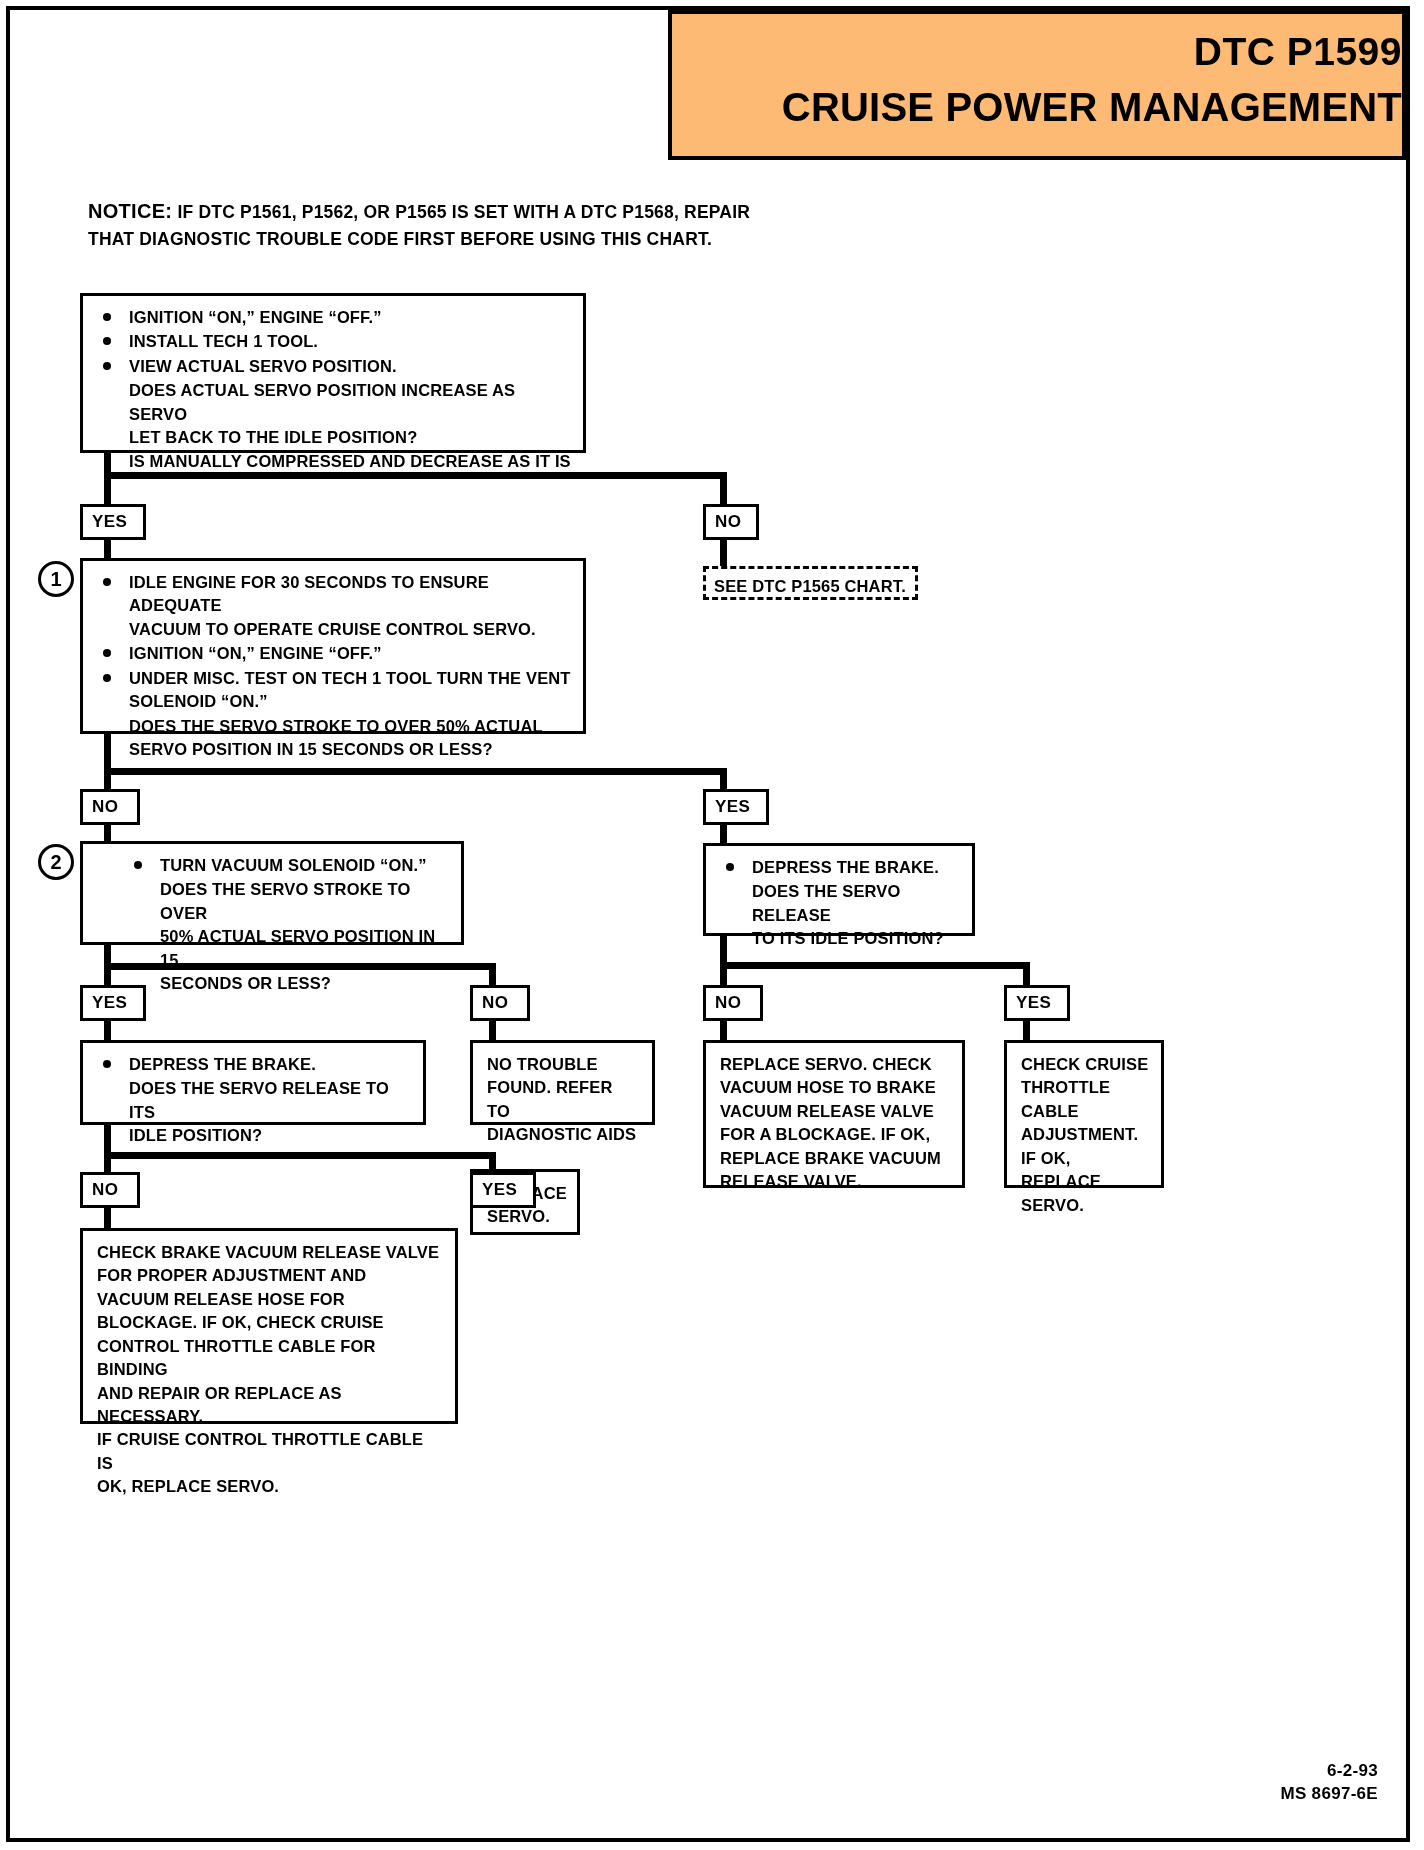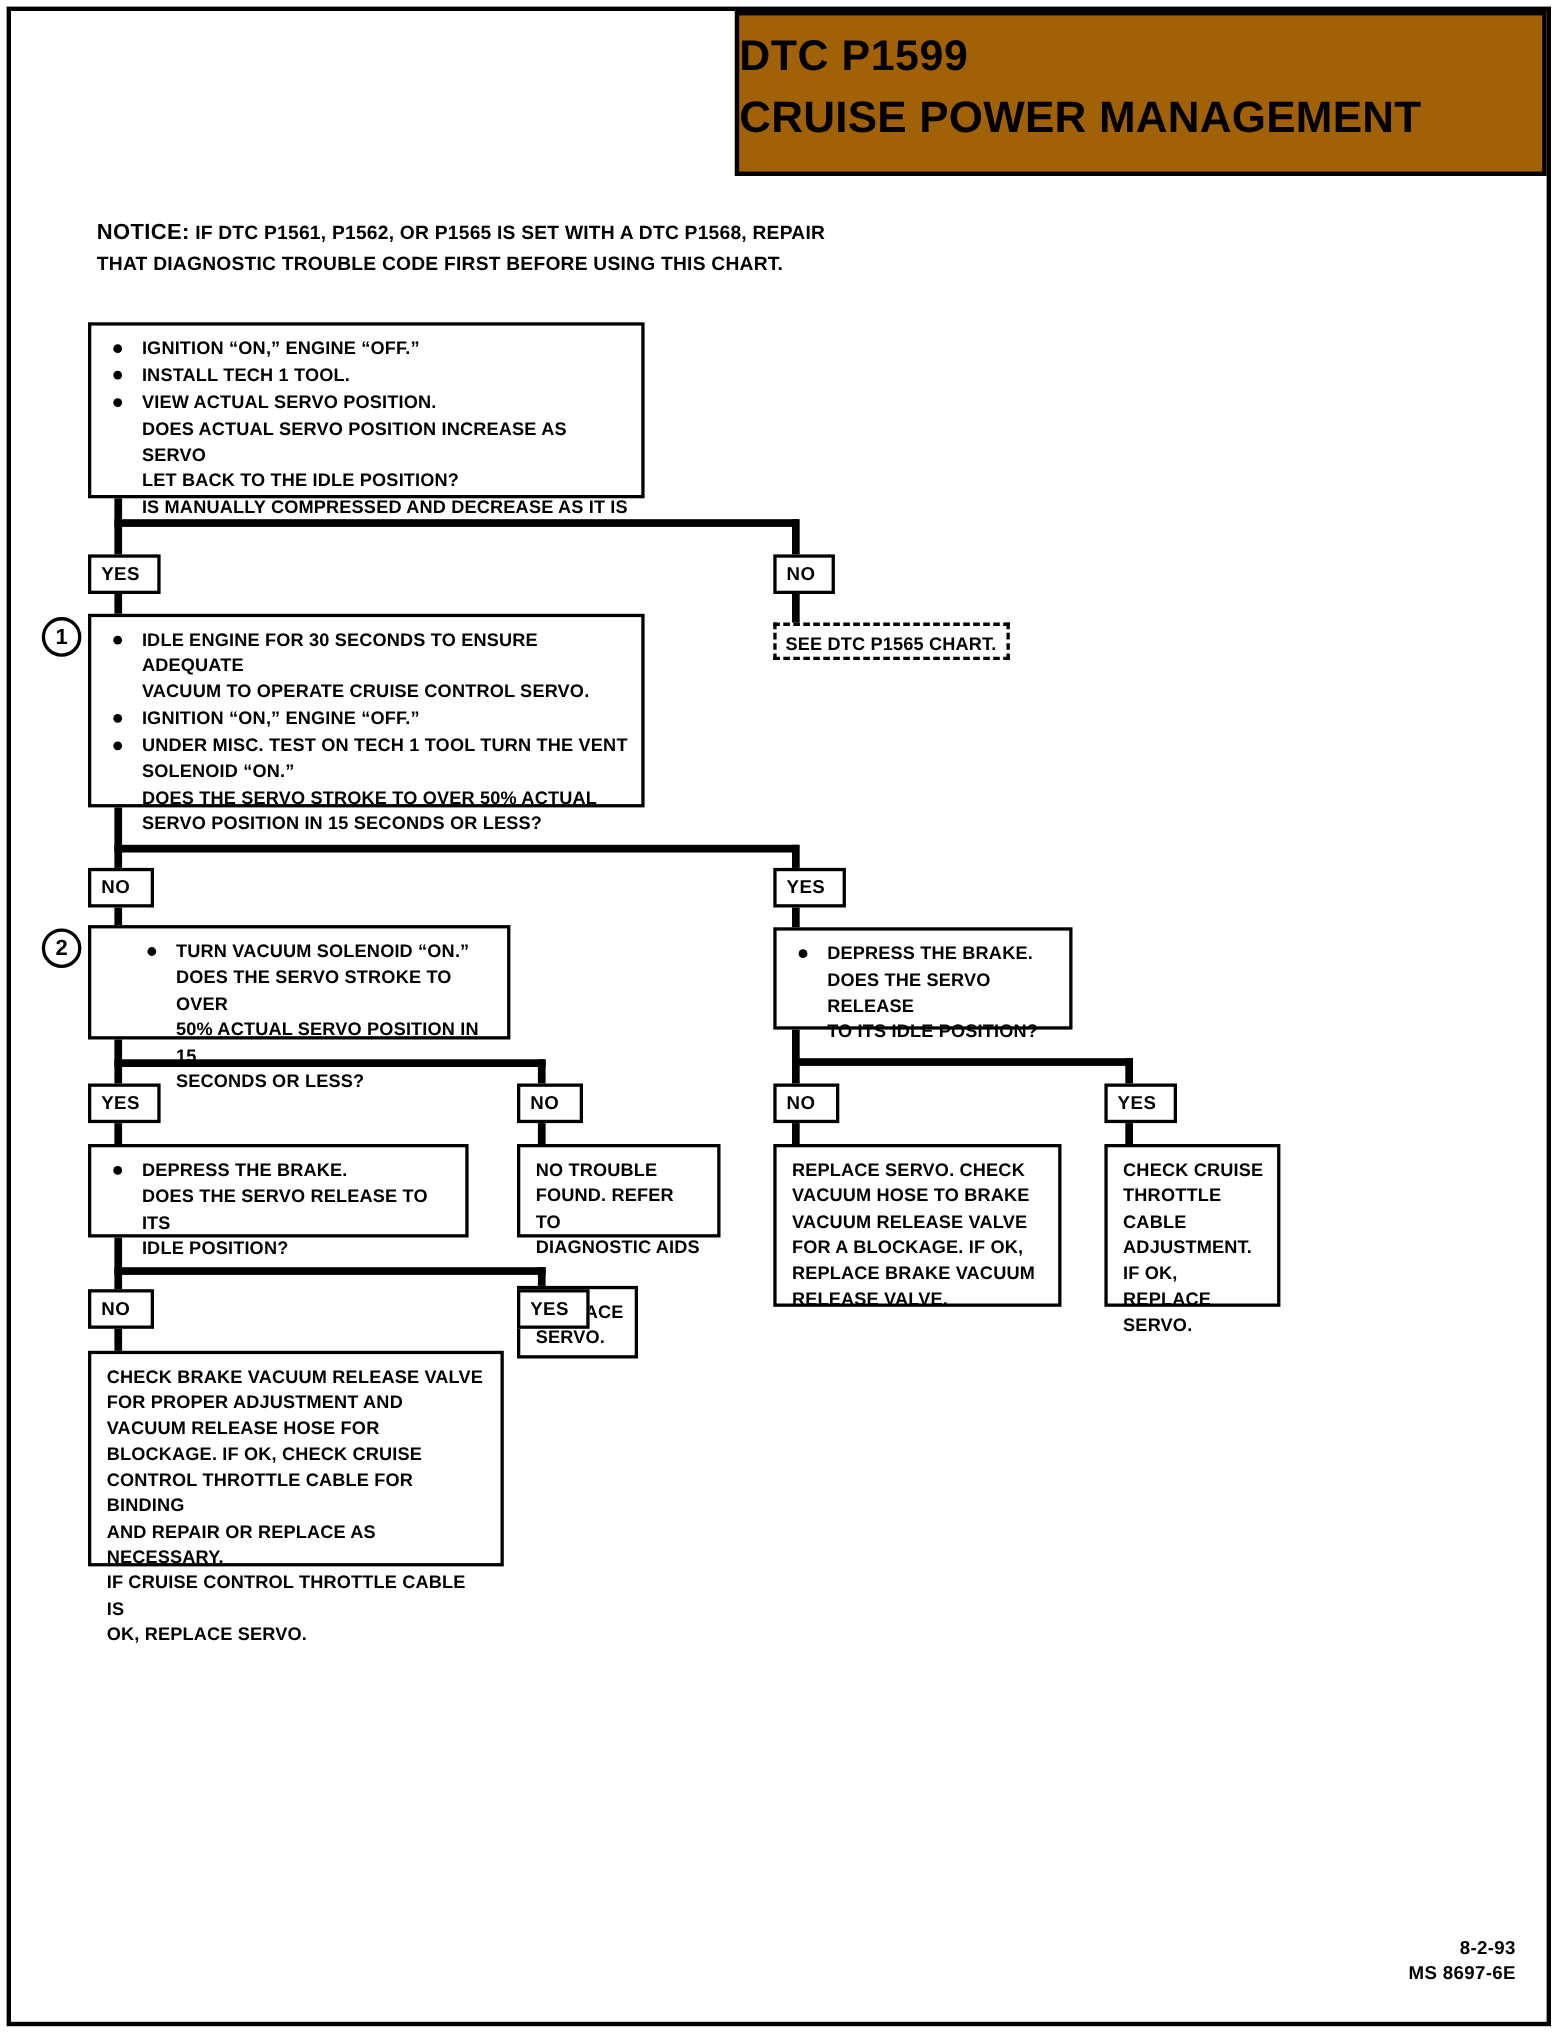--- a/index.html
+++ b/index.html
@@ -31,22 +31,22 @@
 
   
   .title-box {
     position: absolute;
     left: 668px;
     top: 10px;
     width: 738px;
     height: 150px;
     border: 4px solid #000;
     box-sizing: border-box;
-    background: #a16207;
-    text-align: left;
+    background: #fdba74;
+    text-align: right;
     padding-top: 16px;
   }
   .title-main {
     font-size: 39px;
     font-weight: bold;
     letter-spacing: 0.5px;
     line-height: 1.15;
   }
   .title-sub {
     font-size: 40px;
@@ -329,17 +329,17 @@
     <div class="plain">IF CRUISE CONTROL THROTTLE CABLE IS</div>
     <div class="plain">OK, REPLACE SERVO.</div>
   </div>
 
   <div class="box" style="left:470px; top:1169px; width:110px; height:66px;">
     <div class="plain">REPLACE</div>
     <div class="plain">SERVO.</div>
   </div>
 
   <div class="footer">
-    <div>8-2-93</div>
+    <div>6-2-93</div>
     <div>MS 8697-6E</div>
   </div>
 
 </div>
 
 </body></html>

